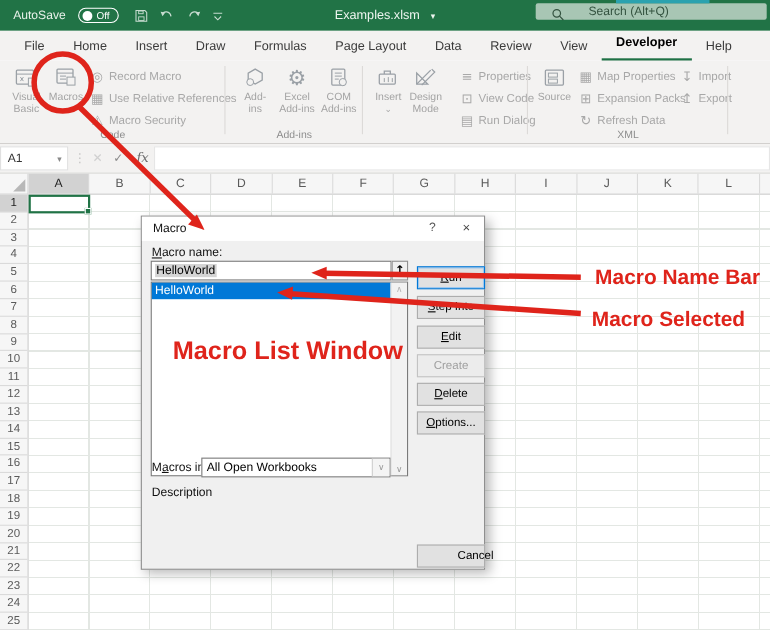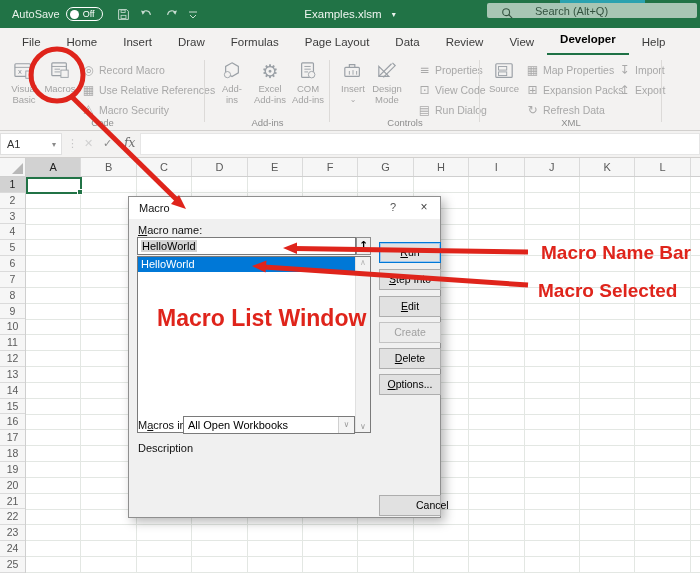--- a/index.html
+++ b/index.html
@@ -3,21 +3,21 @@
 <meta charset="utf-8">
 <style>
   html,body{margin:0;padding:0;background:#fff;}
   .screen{position:relative;width:700px;height:573px;overflow:hidden;
     font-family:"Liberation Sans",sans-serif;background:#fff;}
 
   
   .titlebar{position:absolute;top:0;left:0;width:700px;height:28px;background:#217346;
     display:flex;align-items:center;color:#fff;}
   .teal-strip{position:absolute;top:0;left:560px;width:85px;height:3px;background:#2ba2af;}
-  .autosave{display:flex;align-items:center;gap:6px;margin-left:12px;font-size:11px;color:#e8f1ea;}
+  .autosave{display:flex;align-items:center;gap:11px;margin-left:12px;font-size:11px;color:#e8f1ea;}
   .toggle{display:flex;align-items:center;gap:4px;border:1px solid #fff;border-radius:9px;
     padding:1px 7px 1px 3px;font-size:9px;color:#fff;}
   .knob{width:9px;height:9px;border-radius:50%;background:#fff;}
   .qat{display:flex;align-items:center;gap:10px;margin-left:14px;opacity:.75;}
   .qat svg{display:block;}
   .doc-title{position:absolute;left:0;right:0;top:0;height:28px;display:flex;align-items:center;
     justify-content:center;font-size:11.5px;color:#eef5f0;gap:10px;pointer-events:none;}
   .doc-title>*{pointer-events:auto;}
   .searchbox{position:absolute;left:487px;top:3px;width:210px;height:15px;background:#a8c6b4;
     border-radius:2px;display:flex;align-items:center;gap:8px;padding-left:18px;box-sizing:border-box;
@@ -301,21 +301,20 @@
         </div>
         <div class="smallitem">
           <span class="gicon">⊡</span>
           <span>View Code</span>
         </div>
         <div class="smallitem">
           <span class="gicon">▤</span>
           <span>Run Dialog</span>
         </div>
       </div>
-      <div class="grouplabel">Controls</div>
       <div class="divider"></div>
     </div>
 
     <div class="rgroup" style="left:480px;width:182px;">
       <div class="bigbtn" style="left:6px;">
         <div class="bicon">
             <svg width="22" height="20" viewBox="0 0 24 22">
               <rect x="3" y="3" width="18" height="15" rx="1" fill="none" stroke="#9aa0a6" stroke-width="1.3"></rect>
               <rect x="6" y="6" width="9" height="4" fill="none" stroke="#9aa0a6"></rect>
               <rect x="6" y="12" width="9" height="4" fill="none" stroke="#9aa0a6"></rect>

